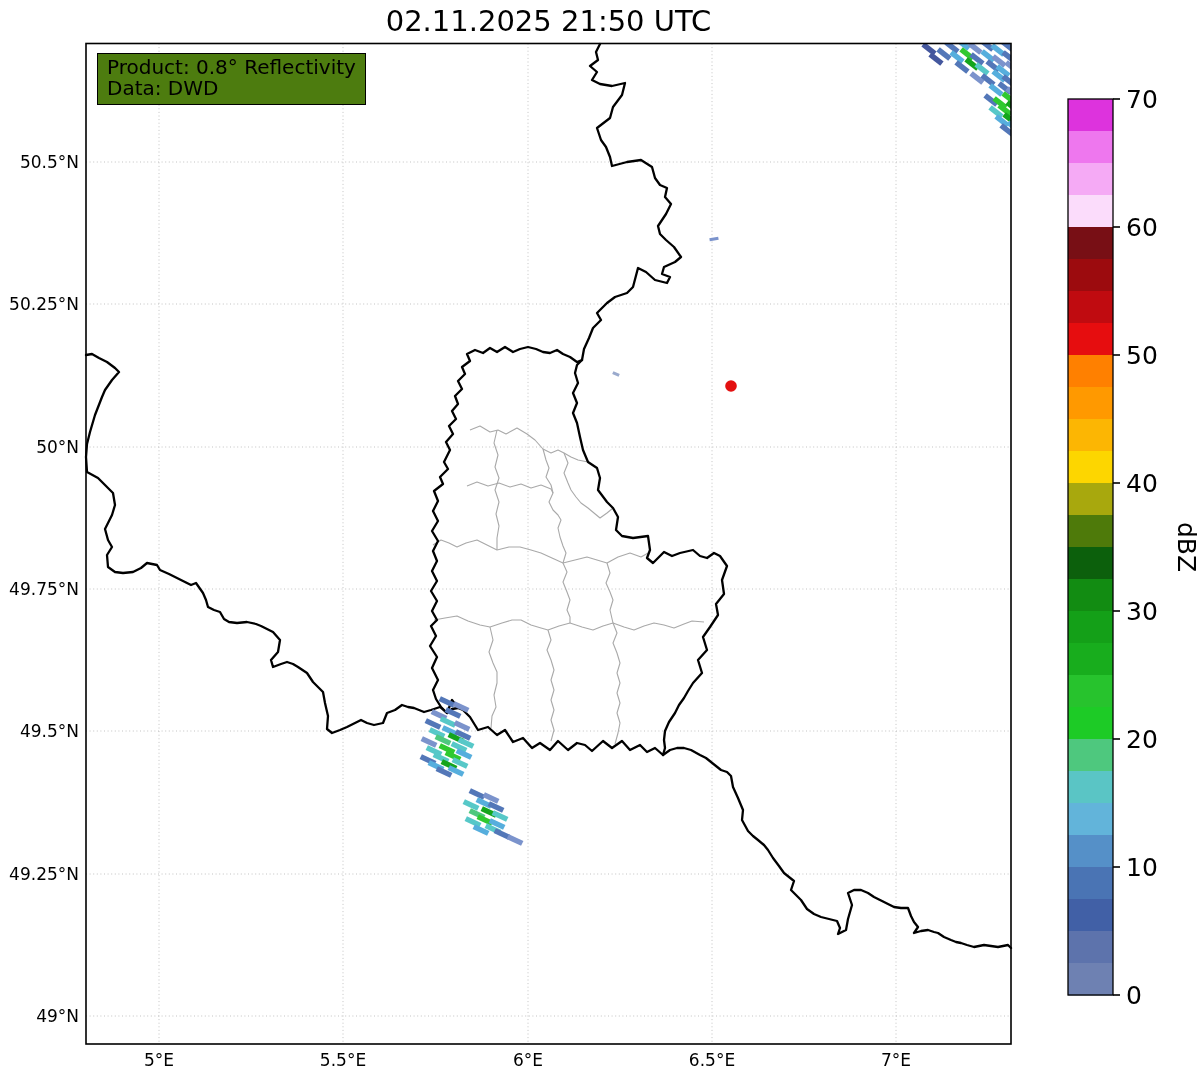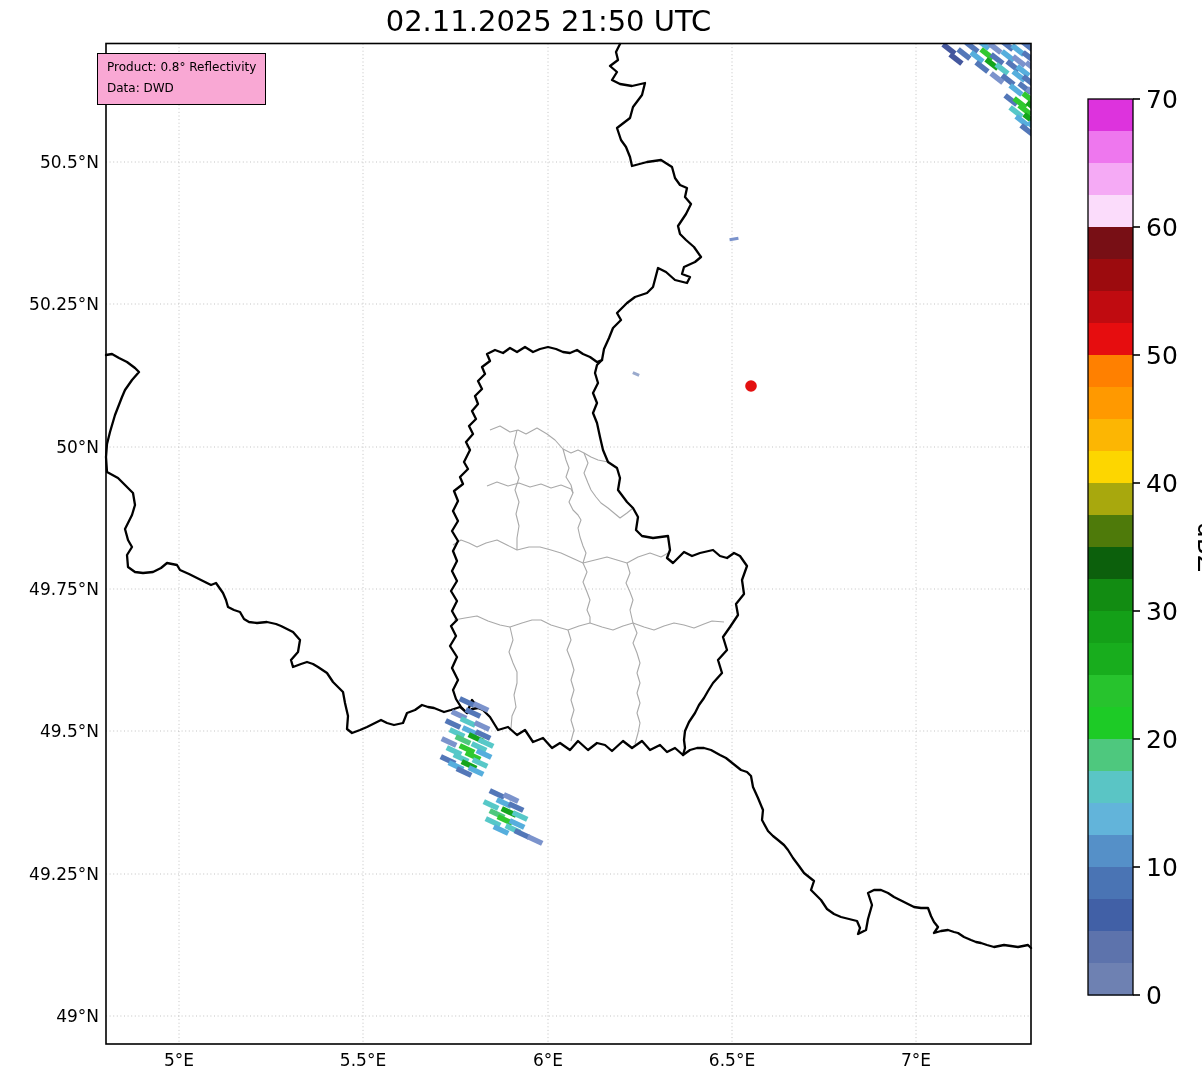--- a/index.html
+++ b/index.html
@@ -1,22 +1,22 @@
 <!DOCTYPE html>
 <html><head>
 <meta charset="utf-8">
 <style>
   html,body{margin:0;padding:0;background:#ffffff;}
   body{width:1202px;height:1081px;position:relative;overflow:hidden;
        font-family:"DejaVu Sans",sans-serif;color:#000;}
-  .fig{position:absolute;inset:0;padding-left:20px;}
+  .fig{position:absolute;inset:0;}
   .plot-title{position:absolute;left:86px;top:4px;width:925px;text-align:center;
        font-size:29px;color:#000;white-space:nowrap;}
-  .infobox{position:absolute;left:97px;top:53px;background:#f9a8d4;
-       border:1.3px solid #000;padding:3px 9px 5px 9px;font-size:12px;line-height:21px;}
+  .infobox{position:absolute;left:97px;top:53px;background:#4d7c0f;
+       border:1.3px solid #000;padding:3px 9px 5px 9px;font-size:20px;line-height:21px;}
   svg text{fill:#000;font-family:"DejaVu Sans",sans-serif;}
   .grid{stroke:#bcbcbc;stroke-width:0.9;stroke-dasharray:1 2.6;fill:none;}
   .region{stroke:#a9a9a9;stroke-width:1.1;fill:none;stroke-linejoin:round;}
   .country{stroke:#000;stroke-width:2.3;fill:none;stroke-linejoin:round;stroke-linecap:round;}
   .frame{stroke:#000;stroke-width:1.6;fill:#fff0;}
   .cframe{stroke:#000;stroke-width:1.3;fill:none;}
   .ctick{stroke:#000;stroke-width:1.6;}
   .tick{font-size:17px;}
   .cticklabel{font-size:25px;}
   .claxis{font-size:25px;}

